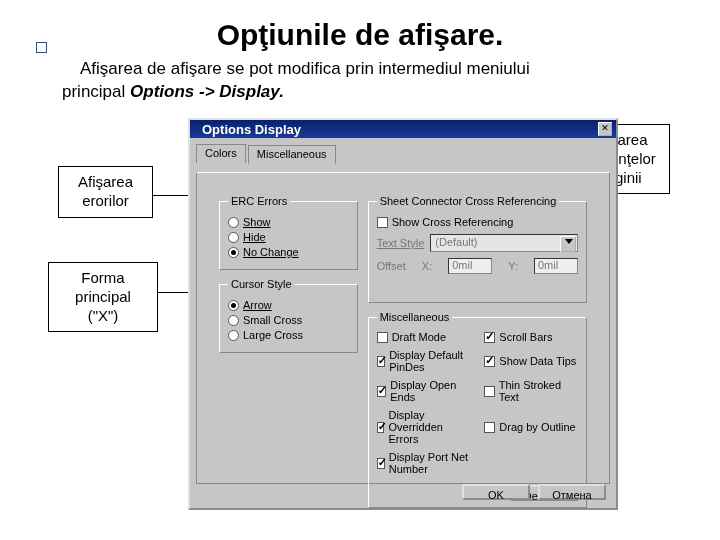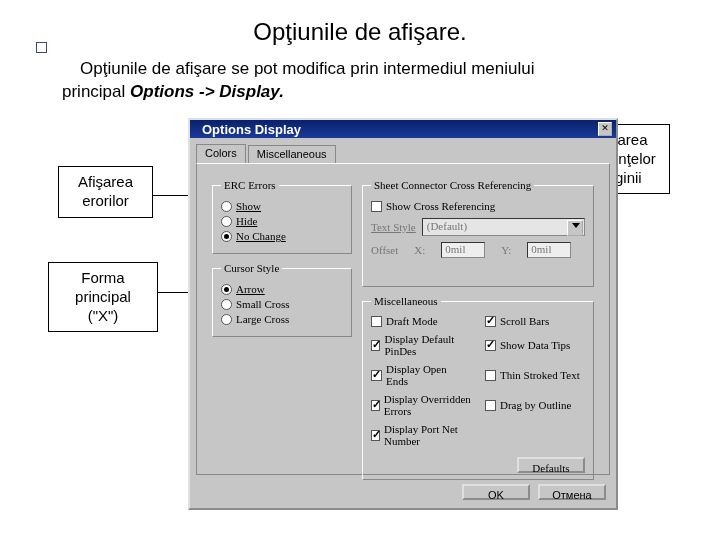--- a/index.html
+++ b/index.html
@@ -1,17 +1,17 @@
 <!DOCTYPE html>
 <html><head>
 <meta charset="utf-8">
 <style>
   * { box-sizing: border-box; margin: 0; padding: 0; }
   body { font-family: Arial, sans-serif; background: #fff; width: 720px; height: 540px; position: relative; overflow: hidden; }
-  .page-title { font-size: 24px; font-weight: normal; text-align: center; margin-top: 18px; }
+  .page-title { font-size: 30px; font-weight: bold; text-align: center; margin-top: 18px; }
   .bullet-row { position: absolute; left: 36px; top: 39px; }
   .bullet { display: inline-block; width: 11px; height: 11px; border: 1px solid #3a4b7a; background: #fff; }
   .intro { position: absolute; left: 62px; top: 58px; width: 610px; font-size: 17px; line-height: 1.35; }
   .intro em { font-style: italic; font-weight: bold; }
   .intro .lead { margin-left: 18px; }
 
   .callout { position: absolute; background: #fff; border: 1px solid #000; padding: 6px 10px; text-align: center; font-size: 15px; line-height: 1.25; }
   .callout-err { left: 58px; top: 166px; width: 95px; }
   .callout-cursor { left: 48px; top: 262px; width: 110px; }
   .callout-ref { left: 570px; top: 124px; width: 100px; }
@@ -22,21 +22,21 @@
   .line-cursor { left: 158px; top: 292px; width: 38px; }
   .line-ref { left: 530px; top: 170px; width: 40px; transform: rotate(20deg); }
 
   .dialog { position: absolute; left: 188px; top: 118px; width: 430px; height: 392px; background: #c6c6c6; border: 2px outset #e0e0e0; font-family: "MS Sans Serif", Tahoma, sans-serif; font-size: 11px; }
   .titlebar { height: 18px; background: linear-gradient(#08216b,#1a3a9a); color: #fff; padding: 2px 4px; display: flex; align-items: center; justify-content: space-between; }
   .titlebar .t { font-weight: bold; font-size: 13px; margin-left: 8px; }
   .titlebar .close { width: 14px; height: 14px; background: #c6c6c6; border: 1px outset #fff; color: #000; font-size: 9px; text-align: center; line-height: 11px; }
   .tabs { margin: 6px 6px 0 6px; display: flex; }
   .tab { padding: 2px 8px 3px 8px; border: 1px solid #888; border-bottom: none; background: #c6c6c6; margin-right: 2px; font-size: 11px; }
   .tab.active { background: #c6c6c6; position: relative; top: 1px; border-bottom: 1px solid #c6c6c6; }
-  .panel { margin: 0 6px 6px 6px; border: 1px solid #888; border-top: 1px solid #fff; padding: 15px; height: 312px; position: relative; font-family: Liberation Serif, serif; }
+  .panel { margin: 9px 6px 6px 6px; border: 1px solid #888; border-top: 1px solid #fff; padding: 22px; height: 312px; position: relative; }
 
   fieldset { border: 1px solid #888; border-top-color: #fff; border-left-color: #fff; padding: 6px 8px 8px 8px; margin-bottom: 8px; }
   legend { font-size: 11px; padding: 0 3px; }
   .row { display: flex; align-items: center; margin: 3px 0; }
   .radio, .check { display: inline-block; width: 11px; height: 11px; margin-right: 4px; vertical-align: middle; }
   .radio { border: 1px solid #555; border-radius: 50%; background: #fff; position: relative; }
   .radio.on::after { content: ""; position: absolute; left: 2px; top: 2px; width: 5px; height: 5px; background: #000; border-radius: 50%; }
   .check { border: 1px solid #555; background: #fff; position: relative; }
   .check.on::after { content: "✓"; position: absolute; left: 0; top: -3px; font-size: 11px; font-weight: bold; }
   .optlabel { font-size: 11px; }
@@ -65,21 +65,21 @@
   .ul { text-decoration: underline; }
 </style>
 </head>
 <body>
 
 <span class="bullet-row"><span class="bullet"></span></span>
 
 <h2 class="page-title">Opţiunile de afişare.</h2>
 
 <div class="intro">
-  <span class="lead">Opţiunile de afişare se pot modifica prin intermediul meniului</span><br>
+  <span class="lead">Afişarea de afişare se pot modifica prin intermediul meniului</span><br>
   <span>principal </span><em>Options -&gt; Display.</em>
 </div>
 
 <div class="callout callout-err">Afişarea erorilor</div>
 <div class="line line-err"></div>
 
 <div class="callout callout-cursor">
   <span>Forma</span><br>
   <span>principal</span><br>
   <span>("X")</span>

